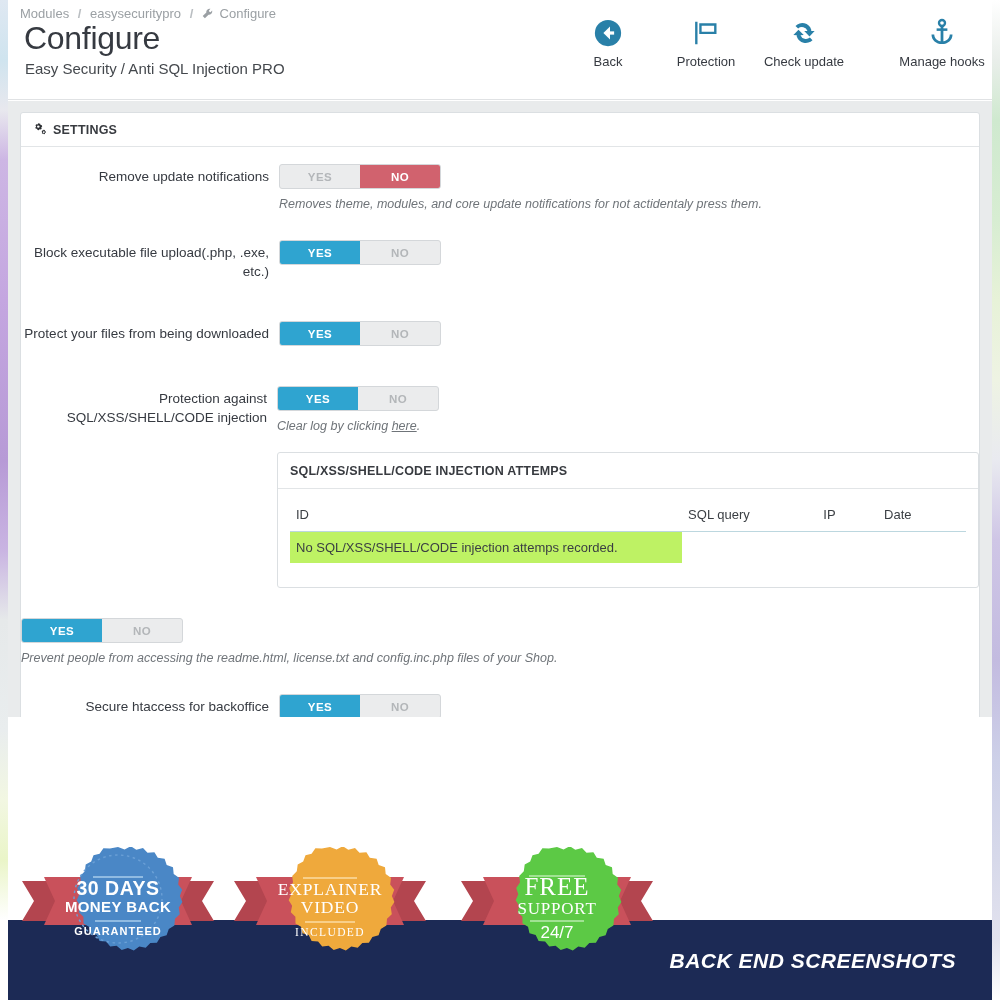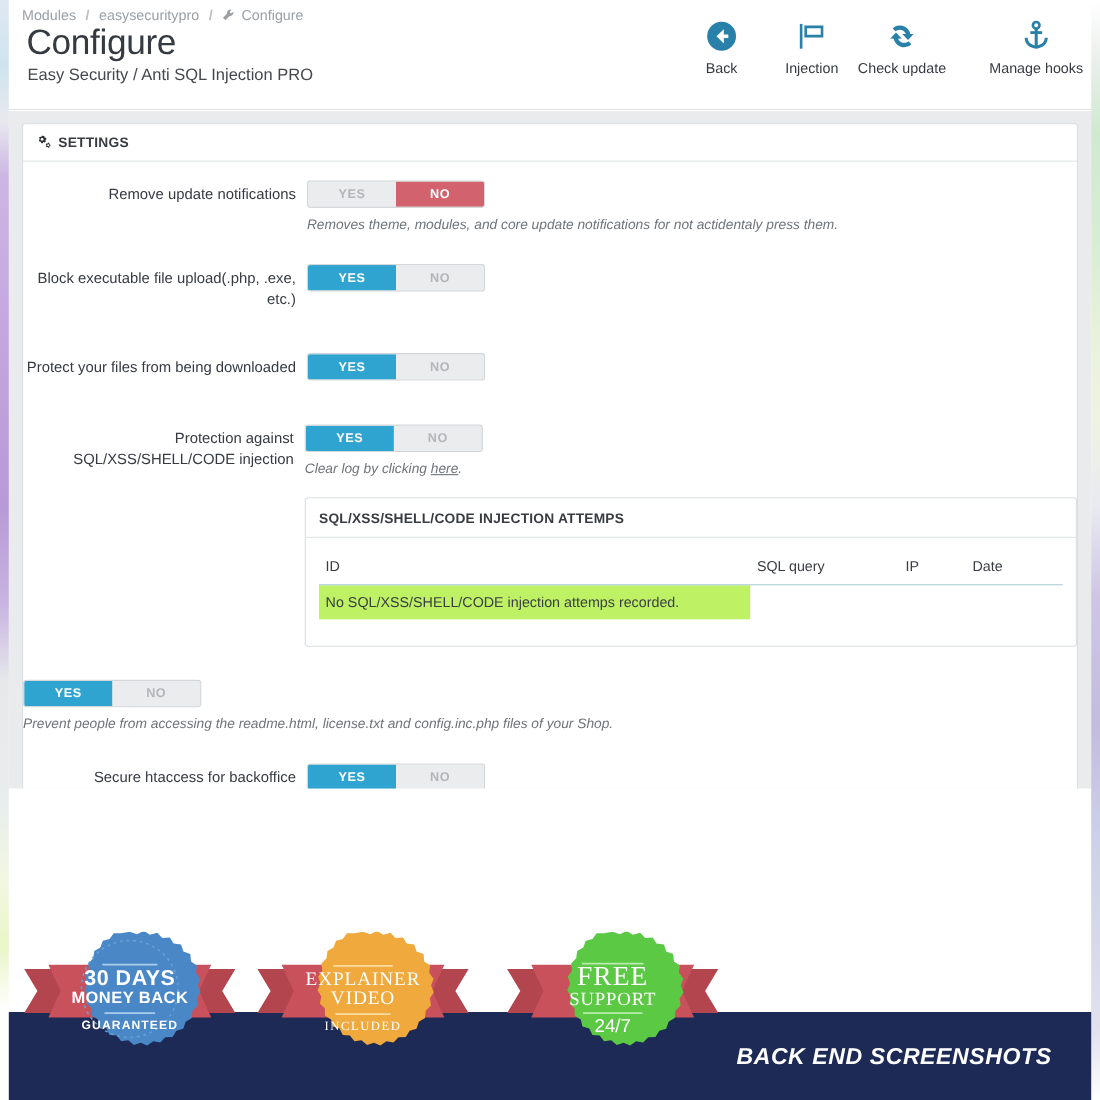--- a/index.html
+++ b/index.html
@@ -47,21 +47,21 @@
     position: absolute; left: 16px; top: 20px;
     font-size: 32px; font-weight: 400; color: #363a41; letter-spacing: -0.3px;
   }
   .page-subtitle {
     position: absolute; left: 17px; top: 60px;
     font-size: 15px; color: #44484d;
   }
 
   .toolbar {
     position: absolute; right: 2px; top: 16px;
-    display: flex; align-items: center; gap: 0;
+    display: flex; align-items: center; gap: 16px;
   }
   .tool {
     display: flex; flex-direction: column; align-items: center;
     width: 82px; cursor: pointer; text-decoration: none;
   }
   .tool .ico { height: 34px; display: flex; align-items: center; justify-content: center; }
   .tool .lbl { font-size: 13px; color: #363a41; margin-top: 4px; white-space: nowrap; }
   .tool.wide { width: 96px; margin-left: 33px; }
 
   
@@ -190,21 +190,21 @@
         <span class="lbl">Back</span>
       </a>
 
       <a class="tool">
         <span class="ico">
           <svg width="30" height="30" viewBox="0 0 24 24">
             <rect x="3.3" y="3" width="1.9" height="18" fill="#2980a8"></rect>
             <path d="M6.6 4.2h13.8v1.9H6.6zM6.6 4.2h1.9v8.6H6.6zM18.5 4.2h1.9v8.6h-1.9zM6.6 10.9h13.8v1.9H6.6z" fill="#2980a8"></path>
           </svg>
         </span>
-        <span class="lbl">Injection</span>
+        <span class="lbl">Protection</span>
       </a>
 
       <a class="tool">
         <span class="ico">
           <svg width="30" height="30" viewBox="0 0 24 24">
             <path d="M19.3 9.3a7.6 7.6 0 0 0-12.6-3l2.1 2.1a4.7 4.7 0 0 1 7.5 1.9l-2.6.1 4.2 4.3 4.1-4.3-2.7-.1z" fill="#2980a8" transform="translate(-1.5,0)"></path>
             <path d="M4.7 14.7a7.6 7.6 0 0 0 12.6 3l-2.1-2.1a4.7 4.7 0 0 1-7.5-1.9l2.6-.1L6.1 9.3 2 13.6l2.7.1z" fill="#2980a8" transform="translate(1.5,0)"></path>
           </svg>
         </span>
         <span class="lbl">Check update</span>

